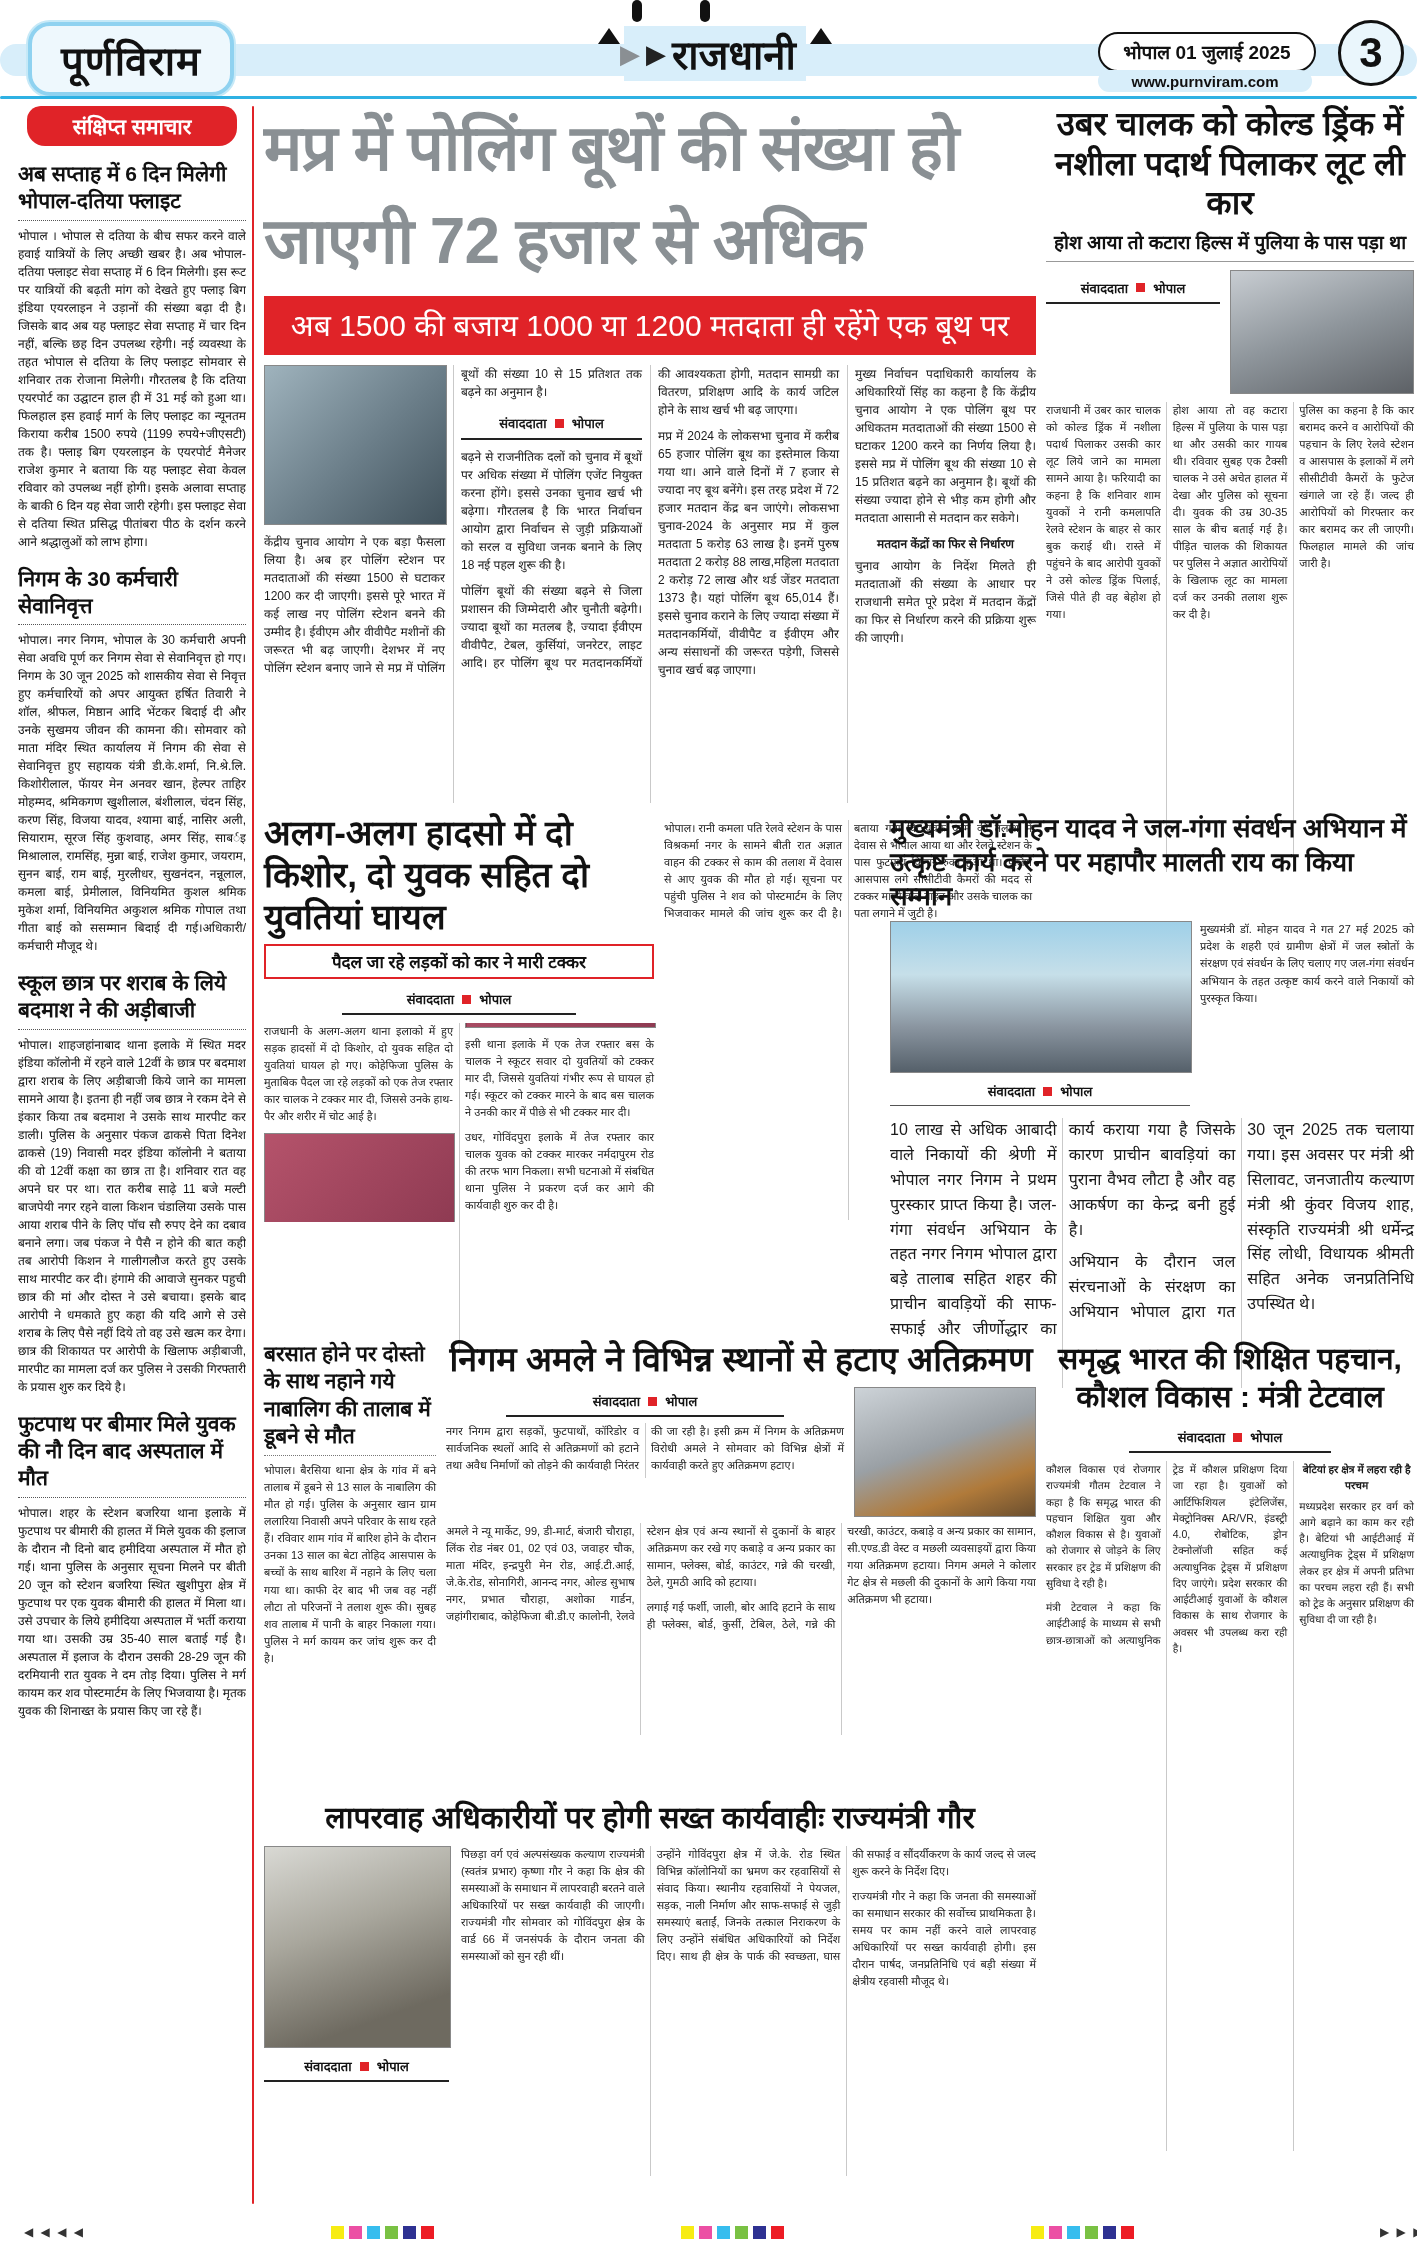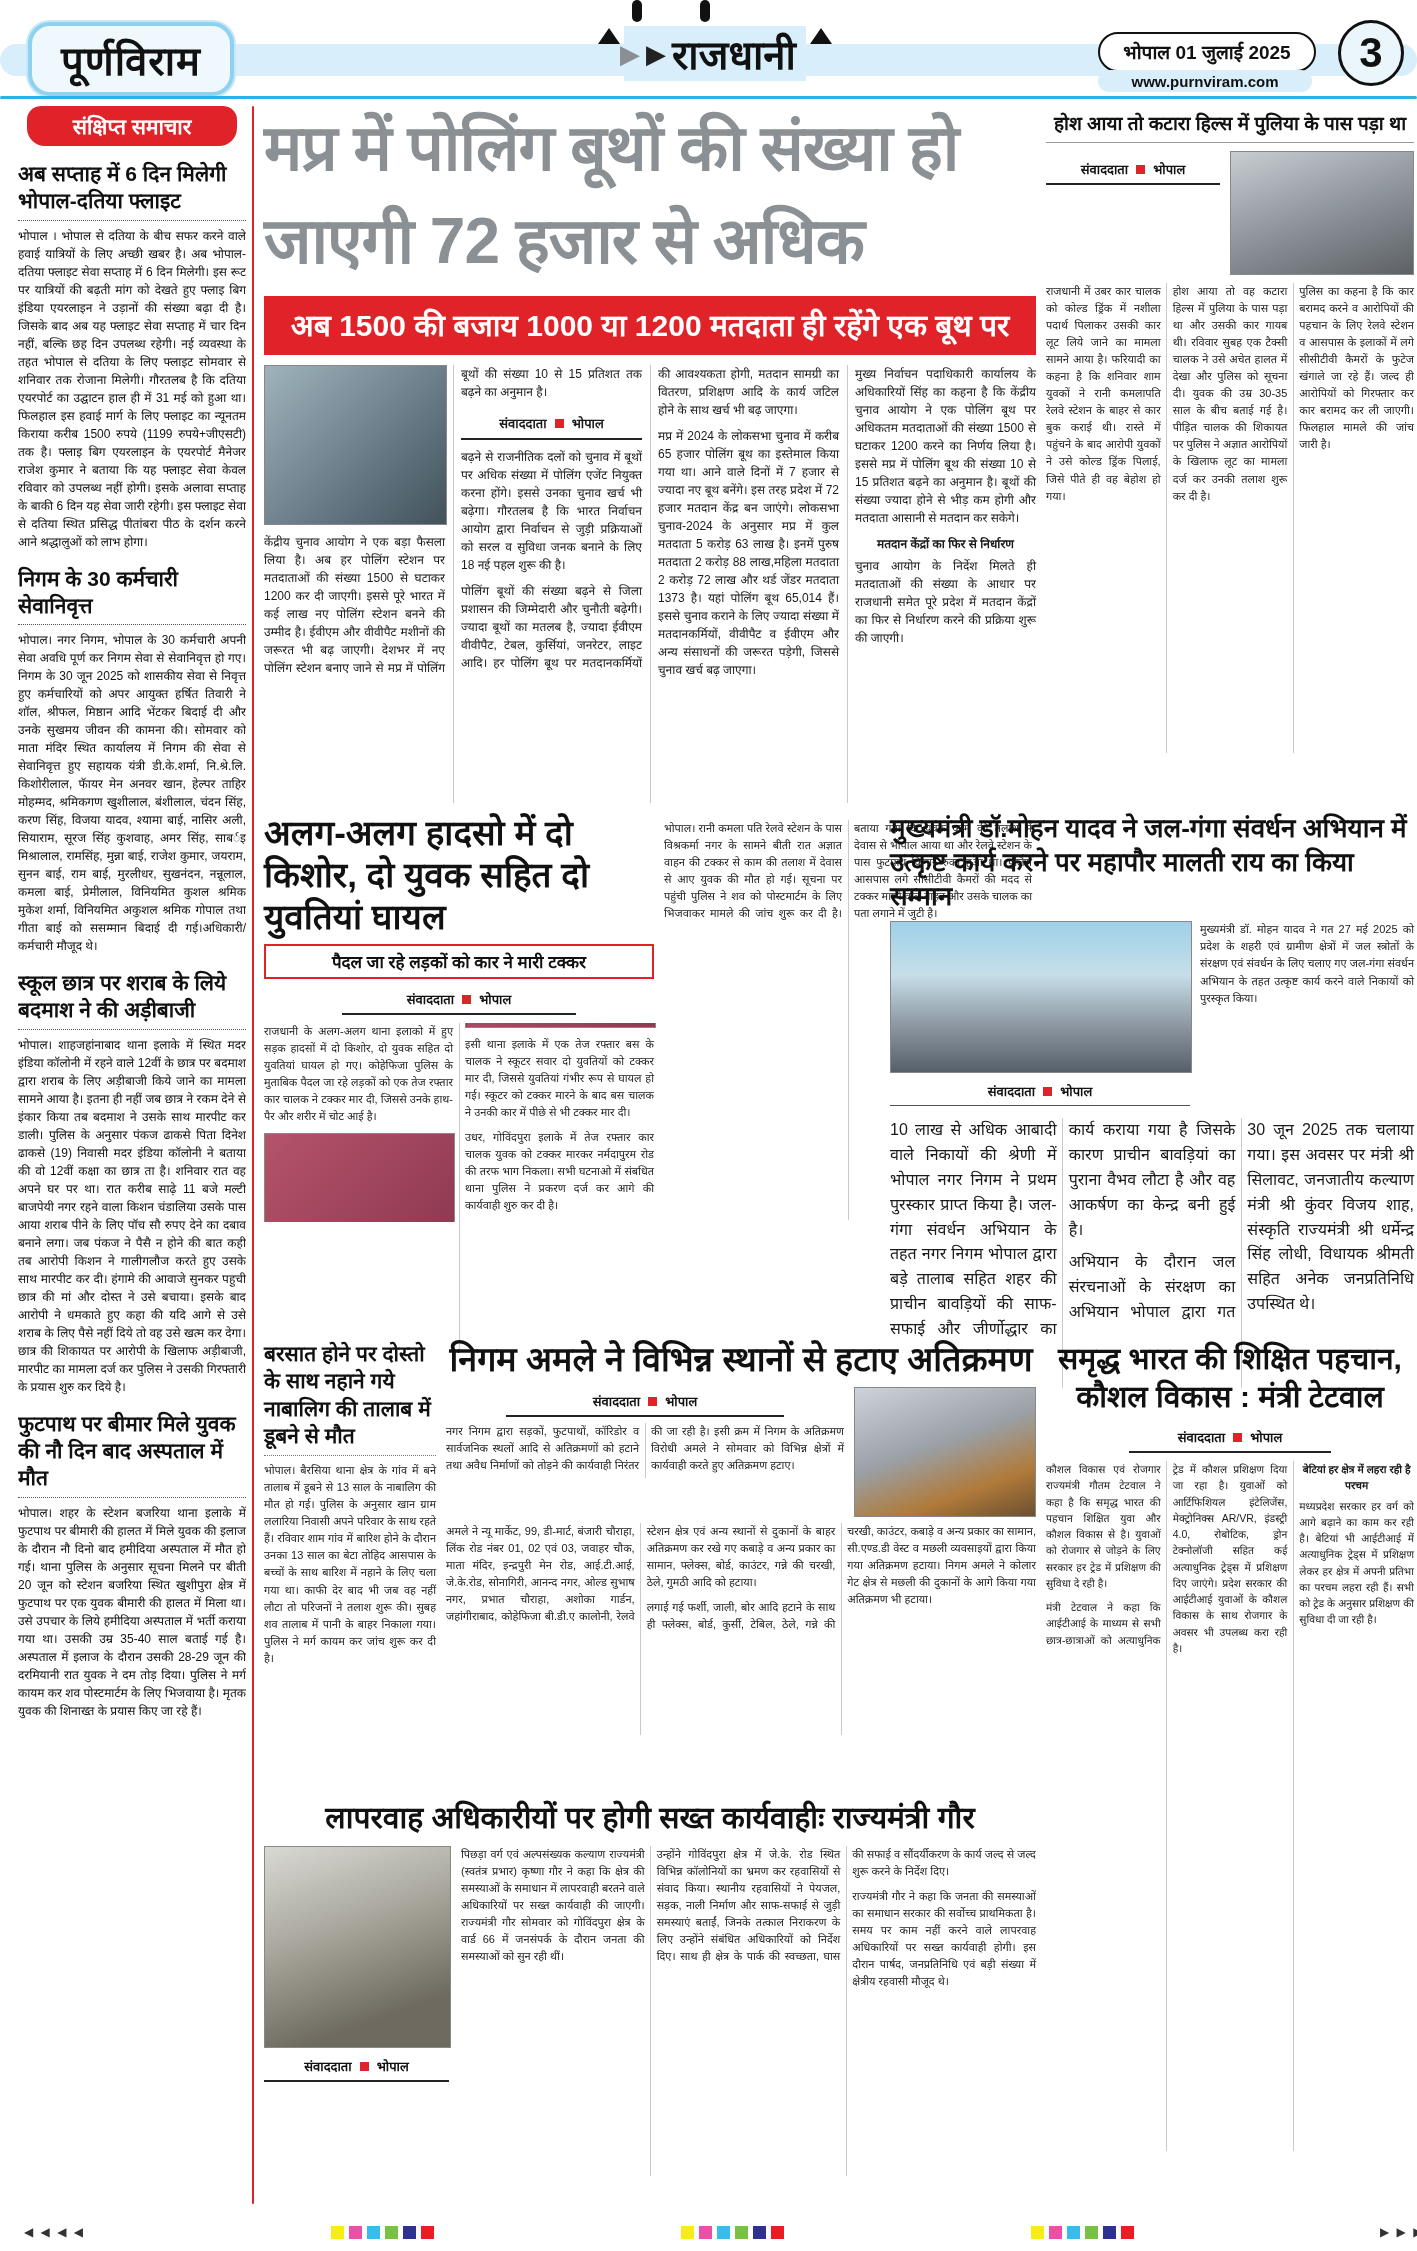--- a/index.html
+++ b/index.html
@@ -17,21 +17,21 @@
   .date-box{background:#fff;border:2px solid #111;display:flex;align-items:center;justify-content:center;
             font-weight:bold;font-size:19px;}
   .site-strip{background:#d8eefa;display:flex;align-items:center;justify-content:center;font-weight:bold;font-size:15px;}
   .page-circle{background:#eaf6fc;border:3px solid #111;border-radius:50%;display:flex;align-items:center;justify-content:center;
                font-weight:bold;font-size:42px;}
   .cyan-rule{background:#2fb1e3;}
   .regmark{background:#111;}
   
   .headline{font-weight:bold;color:#111;}
   .gray-head{color:#8a9094;font-weight:bold;font-size:64px;line-height:1.45;letter-spacing:-1px;}
-  .red-banner{background:#e02328;color:#fff;font-weight:bold;font-size:30px;text-align:center;padding:8px 4px 10px;}
+  .red-banner{background:#e02328;color:#fff;font-weight:normal;font-size:30px;text-align:center;padding:8px 4px 10px;}
   .byline{display:flex;align-items:center;justify-content:center;gap:8px;font-weight:bold;font-size:13px;
           padding:5px 0;border-bottom:2px solid #222;margin:4px 0 8px;}
   .redsq{width:9px;height:9px;background:#e02328;display:inline-block;}
   .body-txt{text-align:justify;color:#1a1a1a;}
   .body-txt p{margin:0 0 8px;}
   .cols4{column-count:4;column-gap:16px;column-rule:1px solid #c9c9c9;}
   .cols3{column-count:3;column-gap:12px;column-rule:1px solid #c9c9c9;}
   .cols2{column-count:2;column-gap:12px;column-rule:1px solid #c9c9c9;}
   .photo{background:linear-gradient(135deg,#9fb3bd,#6a7d88 55%,#41525c);border:1px solid #888;}
   .photo.street{background:linear-gradient(160deg,#c8cdd2,#8e959b 50%,#5d6166);}
@@ -121,20 +121,21 @@
       <p>बढ़ने से राजनीतिक दलों को चुनाव में बूथों पर अधिक संख्या में पोलिंग एजेंट नियुक्त करना होंगे। इससे उनका चुनाव खर्च भी बढ़ेगा। गौरतलब है कि भारत निर्वाचन आयोग द्वारा निर्वाचन से जुड़ी प्रक्रियाओं को सरल व सुविधा जनक बनाने के लिए 18 नई पहल शुरू की है।</p>
       <p>पोलिंग बूथों की संख्या बढ़ने से जिला प्रशासन की जिम्मेदारी और चुनौती बढ़ेगी। ज्यादा बूथों का मतलब है, ज्यादा ईवीएम वीवीपैट, टेबल, कुर्सियां, जनरेटर, लाइट आदि। हर पोलिंग बूथ पर मतदानकर्मियों की आवश्यकता होगी, मतदान सामग्री का वितरण, प्रशिक्षण आदि के कार्य जटिल होने के साथ खर्च भी बढ़ जाएगा।</p>
       <p>मप्र में 2024 के लोकसभा चुनाव में करीब 65 हजार पोलिंग बूथ का इस्तेमाल किया गया था। आने वाले दिनों में 7 हजार से ज्यादा नए बूथ बनेंगे। इस तरह प्रदेश में 72 हजार मतदान केंद्र बन जाएंगे। लोकसभा चुनाव-2024 के अनुसार मप्र में कुल मतदाता 5 करोड़ 63 लाख है। इनमें पुरुष मतदाता 2 करोड़ 88 लाख,महिला मतदाता 2 करोड़ 72 लाख और थर्ड जेंडर मतदाता 1373 है। यहां पोलिंग बूथ 65,014 हैं। इससे चुनाव कराने के लिए ज्यादा संख्या में मतदानकर्मियों, वीवीपैट व ईवीएम और अन्य संसाधनों की जरूरत पड़ेगी, जिससे चुनाव खर्च बढ़ जाएगा।</p>
       <p>मुख्य निर्वाचन पदाधिकारी कार्यालय के अधिकारियों सिंह का कहना है कि केंद्रीय चुनाव आयोग ने एक पोलिंग बूथ पर अधिकतम मतदाताओं की संख्या 1500 से घटाकर 1200 करने का निर्णय लिया है। इससे मप्र में पोलिंग बूथ की संख्या 10 से 15 प्रतिशत बढ़ने का अनुमान है। बूथों की संख्या ज्यादा होने से भीड़ कम होगी और मतदाता आसानी से मतदान कर सकेगे।</p>
       <div class="crosshead">मतदान केंद्रों का फिर से निर्धारण</div>
       <p>चुनाव आयोग के निर्देश मिलते ही मतदाताओं की संख्या के आधार पर राजधानी समेत पूरे प्रदेश में मतदान केंद्रों का फिर से निर्धारण करने की प्रक्रिया शुरू की जाएगी।</p>
     </div>
   </div>
 
   <div class="abs" style="left:1046px;top:104px;width:368px;height:702px">
+    <div class="headline" style="font-size:33px;line-height:1.2;text-align:center">उबर चालक को कोल्ड ड्रिंक में नशीला पदार्थ पिलाकर लूट ली कार</div>
     <div class="headline" style="font-size:19px;text-align:center;margin-top:6px;border-bottom:1px solid #999;padding-bottom:6px">होश आया तो कटारा हिल्स में पुलिया के पास पड़ा था</div>
     <div style="display:flex;gap:10px;margin-top:8px">
       <div style="flex:1">
         <div class="byline">
           <span>संवाददाता</span>
           <span class="redsq"></span>
           <span>भोपाल</span>
         </div>
       </div>
       <div class="photo street" style="width:182px;height:122px"></div>

